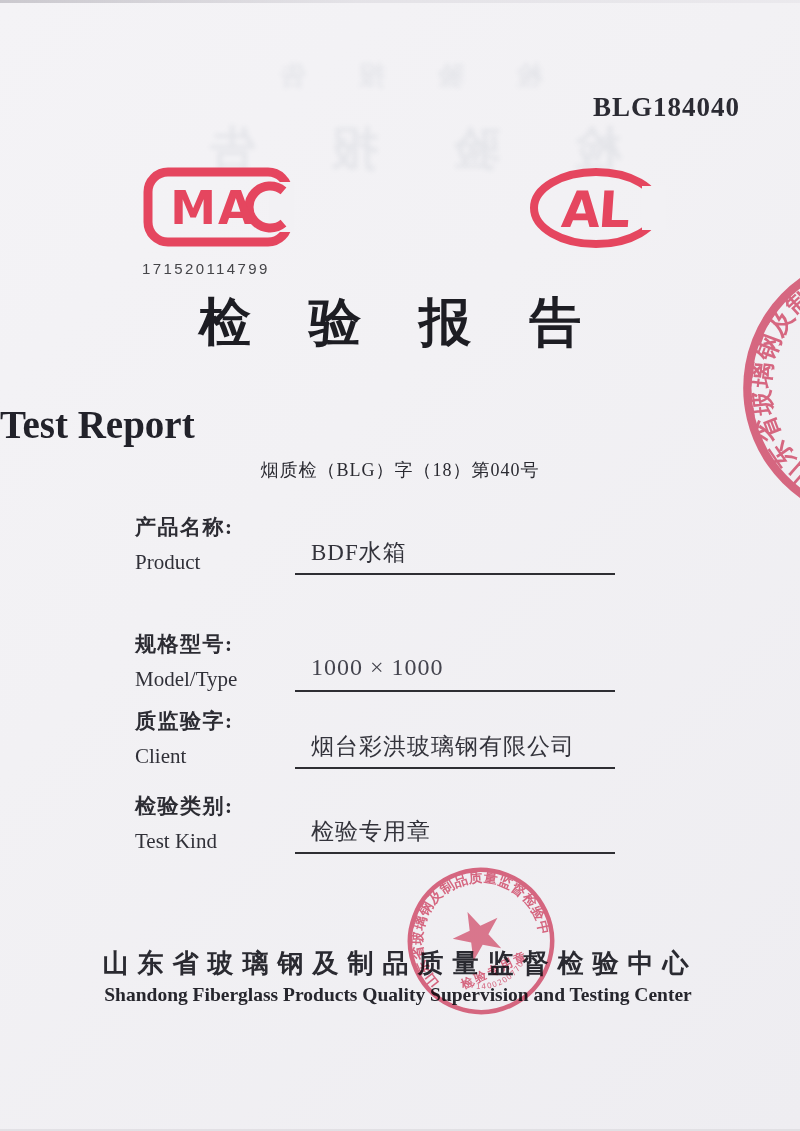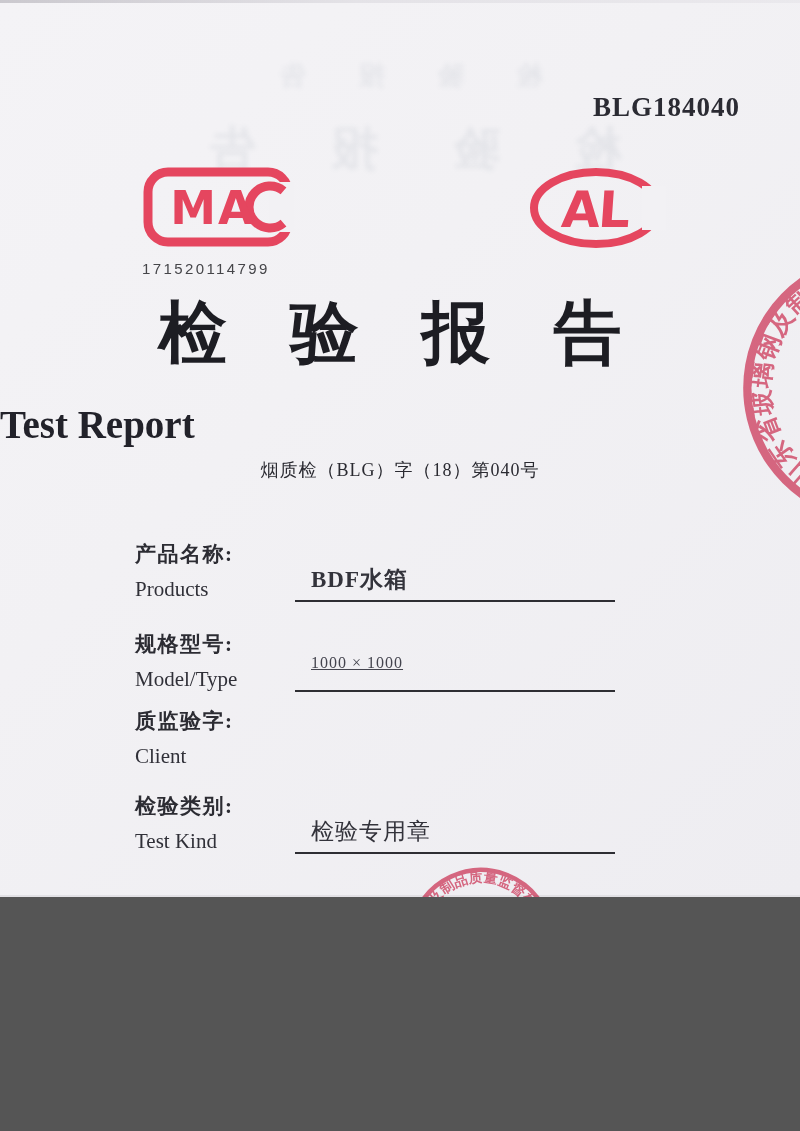--- a/index.html
+++ b/index.html
@@ -1,18 +1,18 @@
 <!DOCTYPE html>
 <html><head>
 <meta charset="utf-8">
 <style>
   html,body{margin:0;padding:0;background:#555;}
   #page{
     position:relative;
-    width:800px;height:897px;
+    width:800px;height:1131px;
     margin:0 auto;
     background:linear-gradient(135deg,#f4f3f6 0%,#f2f1f4 40%,#eeedf1 100%);
     overflow:hidden;
     font-family:"Liberation Serif","DejaVu Serif",serif;
     color:#26262c;
   }
   .edge-top{position:absolute;top:0;left:0;right:0;height:3px;
     background:linear-gradient(to right,#a9a6ae,#d8d6dc 45%,#e4e2e7);opacity:.55;}
   .edge-bottom{position:absolute;bottom:0;left:0;right:0;height:2px;background:#dcdade;opacity:.7;}
 
@@ -28,37 +28,37 @@
 
   
   .cma-block{position:absolute;left:142px;top:167px;width:152px;text-align:left;}
   .cal-block{position:absolute;left:492px;top:167px;width:208px;text-align:center;}
   .mark-num{margin-top:9px;font-family:"Liberation Sans","DejaVu Sans",sans-serif;
     font-weight:normal;font-size:15px;letter-spacing:2.4px;color:#454549;}
   .mark-cap{margin-top:11px;font-size:14.5px;font-weight:bold;color:#3c3c42;letter-spacing:.5px;}
 
   .title-zh{position:absolute;top:288px;left:0;right:0;text-align:center;
     font-family:"DejaVu Sans","Liberation Sans",sans-serif;
-    font-size:68px;font-weight:bold;letter-spacing:20px;color:#1d1d23;}
+    font-size:52px;font-weight:bold;letter-spacing:20px;color:#1d1d23;}
   .title-en{position:absolute;top:402px;left:0;right:0;
     font-size:39px;font-weight:bold;color:#22222a;}
   .report-no{position:absolute;top:458px;left:0;right:0;text-align:center;
     font-size:18px;color:#2a2a31;letter-spacing:1px;}
 
   
   .form{position:absolute;left:135px;top:0;width:490px;}
   .frow{position:absolute;left:0;width:490px;height:70px;}
   .lzh{position:absolute;left:0;top:0;font-size:21px;font-weight:600;
     letter-spacing:1.5px;color:#2c2c33;}
   .len{position:absolute;left:0;top:37px;font-size:21px;color:#303038;}
   .fval{position:absolute;left:160px;top:24px;width:304px;height:30px;
     border-bottom:2px solid #2e2e33;padding:0 0 6px 16px;
     font-size:23px;color:#33333b;letter-spacing:1px;white-space:nowrap;}
-  .frow.b .fval{font-weight:bold;}
-  .frow.g .fval{color:#44444e;font-size:16px;text-decoration:underline;}
+  .frow.b .fval{font-weight:normal;}
+  .frow.g .fval{color:#44444e;font-size:24px;}
 
   .footer-zh{position:absolute;top:946px;left:0;right:0;text-align:center;
     font-size:26px;font-weight:600;letter-spacing:9px;color:#2a2a31;}
   .footer-en{position:absolute;top:984px;left:0;right:4px;text-align:center;
     font-size:19.5px;font-weight:bold;color:#26262d;}
 
   .stamps{position:absolute;top:0;left:0;pointer-events:none;mix-blend-mode:multiply;}
   .seal{opacity:.78;}
   .seal text{fill:#dc4465;}
   .seal .ring{fill:none;stroke:#dc4465;stroke-width:4.5;}
@@ -96,33 +96,34 @@
       <rect x="116" y="19" width="24" height="44" fill="#f2f1f4"></rect>
       <text x="72" y="60" text-anchor="middle" font-size="50" font-weight="bold" fill="#e5465f" font-family="DejaVu Sans, sans-serif" letter-spacing="-2" transform="skewX(-4)">AL</text>
     </svg>
   </div>
 
   <div class="title-zh">检 验 报 告</div>
   <div class="title-en">Test Report</div>
   <div class="report-no">烟质检（BLG）字（18）第040号</div>
 
   <div class="form">
-    <div class="frow b" style="top:540px">
+    <div class="frow b" style="top:513px">
       <div class="lzh">产品名称:</div>
-      <div class="len">Products</div>
+      <div class="len">Product</div>
       <div class="fval">BDF水箱</div>
     </div>
     <div class="frow g" style="top:630px">
       <div class="lzh">规格型号:</div>
       <div class="len">Model/Type</div>
       <div class="fval">1000 × 1000</div>
     </div>
     <div class="frow" style="top:707px">
       <div class="lzh">质监验字:</div>
       <div class="len">Client</div>
+      <div class="fval">烟台彩洪玻璃钢有限公司</div>
     </div>
     <div class="frow" style="top:792px">
       <div class="lzh">检验类别:</div>
       <div class="len">Test Kind</div>
       <div class="fval">检验专用章</div>
     </div>
   </div>
 
   <div class="footer-zh">山东省玻璃钢及制品质量监督检验中心</div>
   <div class="footer-en">Shandong Fiberglass Products Quality Supervision and Testing Center</div>

